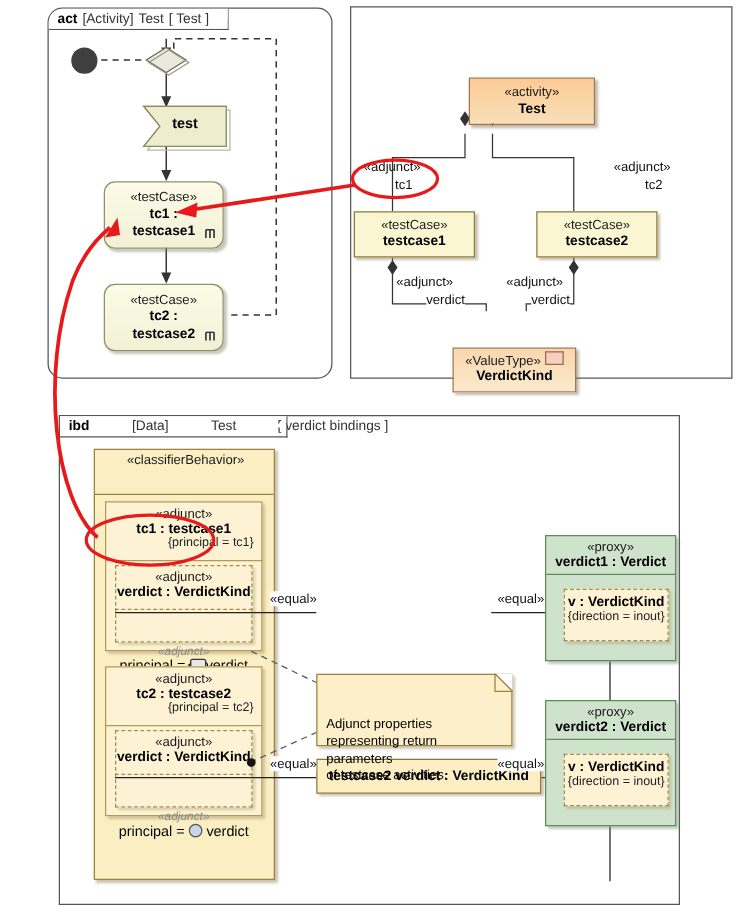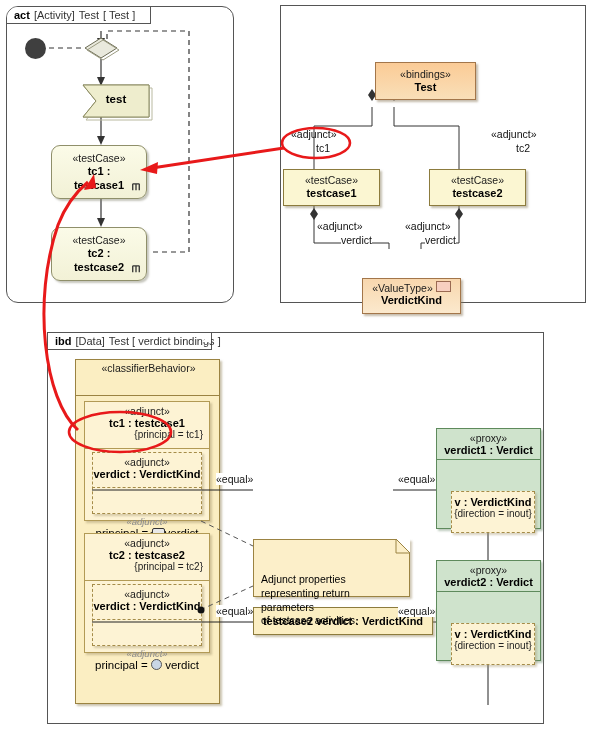--- a/index.html
+++ b/index.html
@@ -21,21 +21,21 @@
   }
   .abs { position: absolute; }
 
   
   .frame {
     position: absolute;
     border: 1px solid #555555;
     background: #ffffff;
     box-sizing: border-box;
   }
-  .frame.rounded { border-radius: 12px; }
+  .frame.rounded { border-radius: 12px; margin-left: 32px; }
 
   .frame-tab {
     position: absolute;
     left: 0px;
     top: 0px;
     height: 17px;
     background: #ffffff;
     border-right: 1px solid #555555;
     border-bottom: 1px solid #555555;
     box-sizing: border-box;
@@ -161,21 +161,20 @@
     padding-top: 3px;
     padding-bottom: 3px;
   }
   .flowport {
     background: #fdf3d4;
     border: 1px dashed #a58c49;
     box-sizing: border-box;
     position: absolute;
     text-align: center;
     box-shadow: 2px 2px 2px rgba(160,145,105,0.4);
-    margin-top: 20px;
   }
   .binding {
     background: #fbeec2;
     border: 1px solid #8c7b3d;
     box-shadow: 2px 2px 2px rgba(150,135,95,0.5);
     box-sizing: border-box;
     position: absolute;
     display: flex; align-items: center; justify-content: center;
     font-weight: bold;
     font-size: 11px;
@@ -317,21 +316,21 @@
       <polygon points="113,83 117,89 113,95 109,89" fill="#333"></polygon>
 
       <path d="M33 200 L33 237 L108 237 L108 243" fill="none" stroke="#333" stroke-width="1"></path>
       <polygon points="33,202 37,208 33,214 29,208" fill="#333"></polygon>
 
       <path d="M178 200 L178 237 L140 237 L140 243" fill="none" stroke="#333" stroke-width="1"></path>
       <polygon points="178,202 182,208 178,214 174,208" fill="#333"></polygon>
     </svg>
 
     <div class="node cls-orange" style="left:94px; top:56px; width:101px; height:38px;">
-      <div class="stereo">«bindings»</div>
+      <div class="stereo">«activity»</div>
       <div class="nm">Test</div>
     </div>
 
     <div class="node cls" style="left:2px; top:163px; width:97px; height:37px;">
       <div class="stereo">«testCase»</div>
       <div class="nm">testcase1</div>
     </div>
 
     <div class="node cls" style="left:148px; top:163px; width:97px; height:37px;">
       <div class="stereo">«testCase»</div>
@@ -350,21 +349,21 @@
     <div class="lbl" style="left:35px; top:136px;">tc1</div>
     <div class="lbl" style="left:210px; top:122px;">«adjunct»</div>
     <div class="lbl" style="left:235px; top:136px;">tc2</div>
     <div class="lbl lbl-w" style="left:36px; top:214px;">«adjunct»</div>
     <div class="lbl lbl-w" style="left:60px; top:228px;">verdict</div>
     <div class="lbl lbl-w" style="left:124px; top:214px;">«adjunct»</div>
     <div class="lbl lbl-w" style="left:144px; top:228px;">verdict</div>
   </div>
 
   <div class="frame" style="left:47px; top:332px; width:497px; height:392px;">
-    <div class="frame-tab" style="width:164px;">
+    <div class="frame-tab" style="width:182px;gap:30px;">
       <span class="kw">ibd</span>
       <span class="meta">[Data]</span>
       <span class="meta" style="margin-left:4px;">Test</span>
       <span class="meta" style="margin-left:3px;">[ verdict bindings ]</span>
       <span class="tab-corner"></span>
     </div>
 
     <div class="part" style="left:27px; top:26px; width:145px; height:345px;"></div>
     <div class="abs" style="left:28px; top:29px; width:145px; text-align:center;">
       <div class="stereo">«classifierBehavior»</div>

